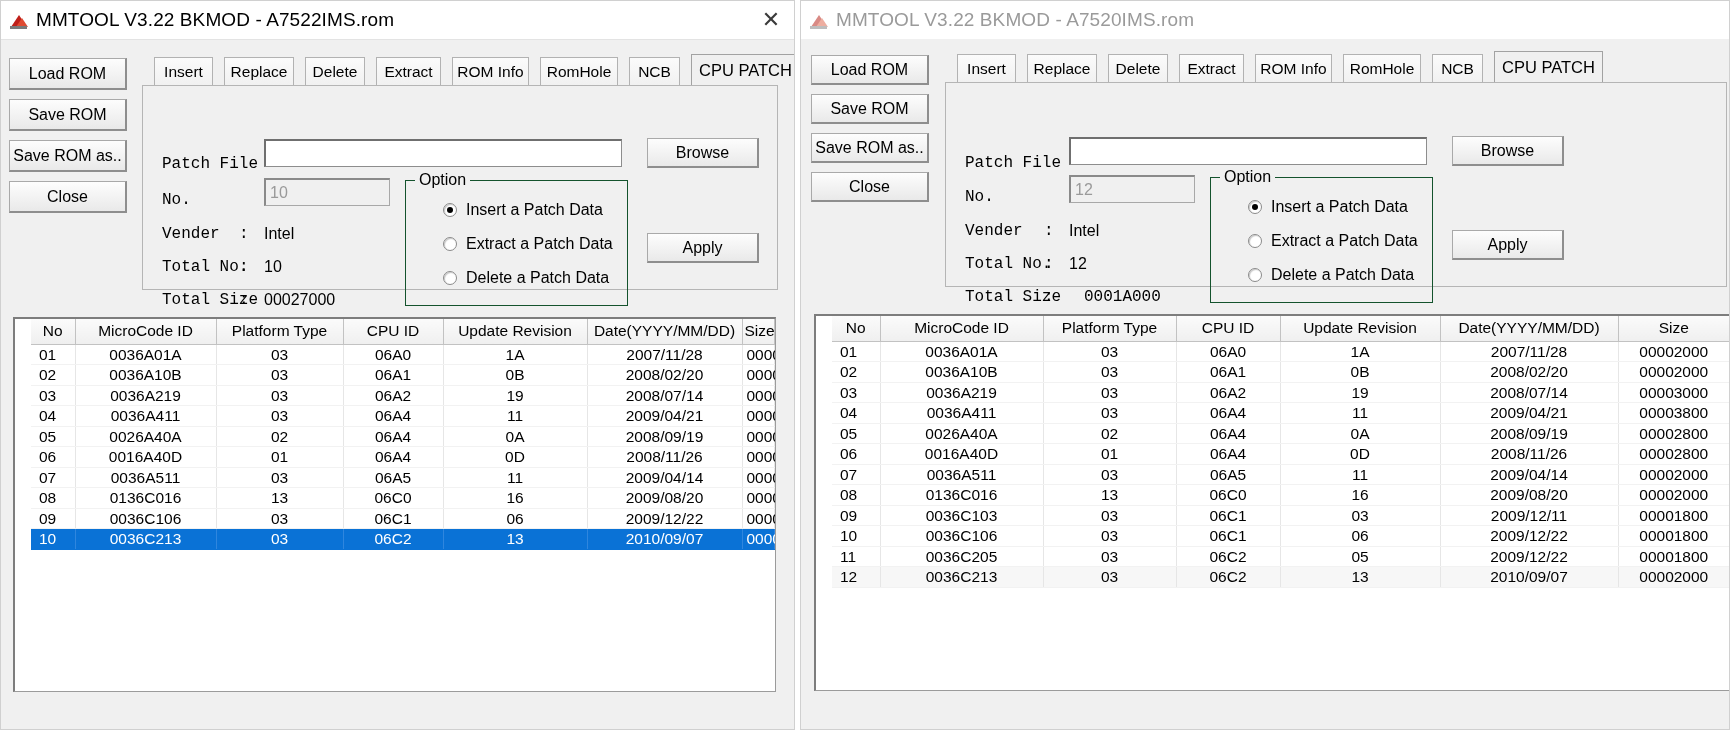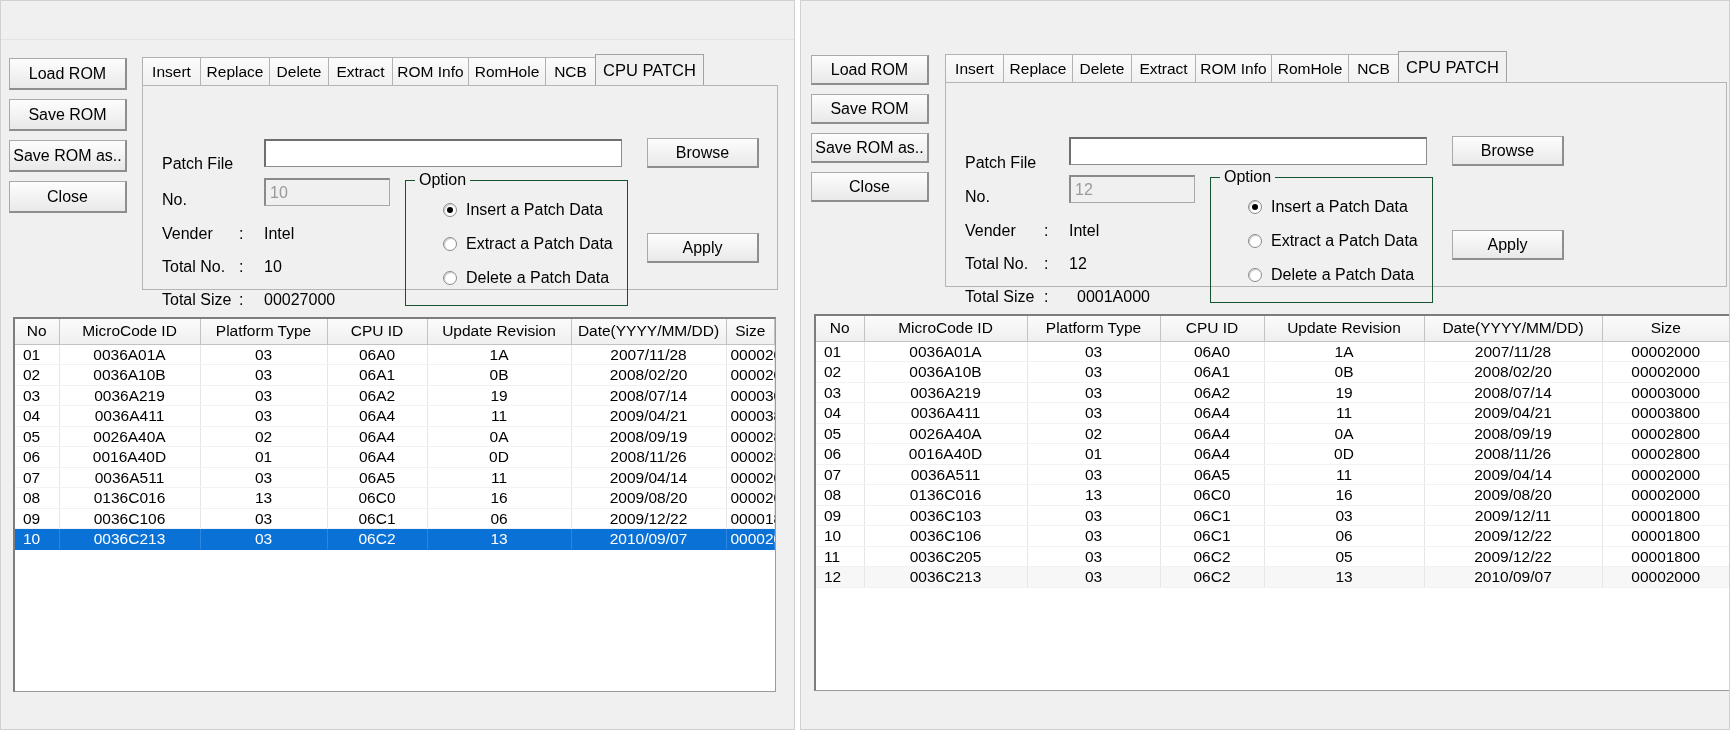--- a/index.html
+++ b/index.html
@@ -102,41 +102,42 @@
   .tab {
     background: linear-gradient(#fbfbfb,#f1f1f1);
     border:1px solid #b2b2b2;
     border-bottom:none;
     margin-right:-1px;
     font-size:15.5px;
     color:#000;
     display:flex; align-items:center; justify-content:center;
     font-family:"Liberation Sans", sans-serif;
     cursor: default;
+    margin-left: 12px;
   }
   .tab.active {
     background:#f0f0f0;
     font-size:16.5px;
     z-index: 4;
     border-color:#a2a2a2;
   }
 
   
   .tabpage {
     position:absolute;
     background:#f0f0f0;
     border:1px solid #b5b5b5;
   }
 
   .lbl {
     position:absolute;
     font-size:16px;
     color:#000;
     white-space:nowrap;
-    font-family:Liberation Sans, sans-serif;
+    font-family:Liberation Mono, monospace;
   }
   .val { position:absolute; font-size:16px; color:#000; white-space:nowrap; }
 
   .textinput {
     position:absolute;
     background:#ffffff;
     border:1px solid #8d8d8d;
     border-top:2px solid #6f6f6f;
     border-left:2px solid #6f6f6f;
     font-size:16px;
@@ -180,20 +181,21 @@
   .radio-label { font-size:16px; color:#000; }
 
   
   .gridbox {
     position:absolute;
     background:#ffffff;
     border:1px solid #9b9b9b;
     border-top:2px solid #7d7d7d;
     border-left:2px solid #7d7d7d;
     overflow:hidden;
+    padding-left:16px;
   }
   table.grid { border-collapse:collapse; width:100%; table-layout:fixed; }
   table.grid th {
     background: linear-gradient(#fbfbfb,#efefef);
     border:1px solid #c2c2c2;
     border-top:none;
     border-left:none;
     font-weight: normal;
     font-size:15.5px;
     color:#000;
@@ -221,20 +223,29 @@
   .edge-sep {
     position:absolute; top:0; width:5px; height:730px; background:#ffffff;
   }
 </style>
 </head>
 <body>
 
 <div class="stage">
 
   <div class="window" id="win-left">
+    <div class="titlebar">
+      <div class="title-icon">
+        <div class="mtn"></div>
+          <div class="mtn2"></div>
+          <div class="base"></div>
+      </div>
+      <div class="title-text">MMTOOL V3.22 BKMOD - A7522IMS.rom</div>
+      <div class="close-btn">✕</div>
+    </div>
 
     <div class="client">
 
       <div class="btncol" style="left:8px; top:18px;">
         <div class="winbtn" style="width:118px;height:32px;line-height:30px;margin-bottom:9px;">Load ROM</div>
         <div class="winbtn" style="width:118px;height:32px;line-height:30px;margin-bottom:9px;">Save ROM</div>
         <div class="winbtn" style="width:118px;height:32px;line-height:30px;margin-bottom:9px;">Save ROM as..</div>
         <div class="winbtn" style="width:118px;height:32px;line-height:30px;">Close</div>
       </div>
 
@@ -405,20 +416,28 @@
               </tr>
             </tbody>
         </table>
       </div>
     </div>
   </div>
 
   <div class="edge-sep" style="left:795px;"></div>
 
   <div class="window" id="win-right">
+    <div class="titlebar">
+      <div class="title-icon">
+        <div class="mtn"></div>
+          <div class="mtn2"></div>
+          <div class="base"></div>
+      </div>
+      <div class="title-text">MMTOOL V3.22 BKMOD - A7520IMS.rom</div>
+    </div>
 
     <div class="client">
 
       <div class="btncol" style="left:10px; top:16px;">
         <div class="winbtn" style="width:118px;height:30px;line-height:28px;margin-bottom:9px;">Load ROM</div>
         <div class="winbtn" style="width:118px;height:30px;line-height:28px;margin-bottom:9px;">Save ROM</div>
         <div class="winbtn" style="width:118px;height:30px;line-height:28px;margin-bottom:9px;">Save ROM as..</div>
         <div class="winbtn" style="width:118px;height:30px;line-height:28px;">Close</div>
       </div>
 
@@ -444,21 +463,21 @@
         <span class="lbl" style="left:19px; top:139px;">Vender</span>
         <span class="lbl" style="left:98px; top:139px;">:</span>
         <span class="val" style="left:123px; top:139px;">Intel</span>
 
         <span class="lbl" style="left:19px; top:172px;">Total No.</span>
         <span class="lbl" style="left:98px; top:172px;">:</span>
         <span class="val" style="left:123px; top:172px;">12</span>
 
         <span class="lbl" style="left:19px; top:205px;">Total Size</span>
         <span class="lbl" style="left:98px; top:205px;">:</span>
-        <span class="val" style="left:131px; top:205px;">0001A000</span>
+        <span class="val" style="left:138px; top:205px;font-family:Liberation Mono, monospace;">0001A000</span>
 
         <div class="group" style="left:264px; top:94px; width:223px; height:126px;">
           <span class="group-title">Option</span>
 
           <div class="radio-row" style="left:37px; top:20px;">
             <span class="radio checked"></span>
             <span class="radio-label">Insert a Patch Data</span>
           </div>
           <div class="radio-row" style="left:37px; top:54px;">
             <span class="radio"></span>

